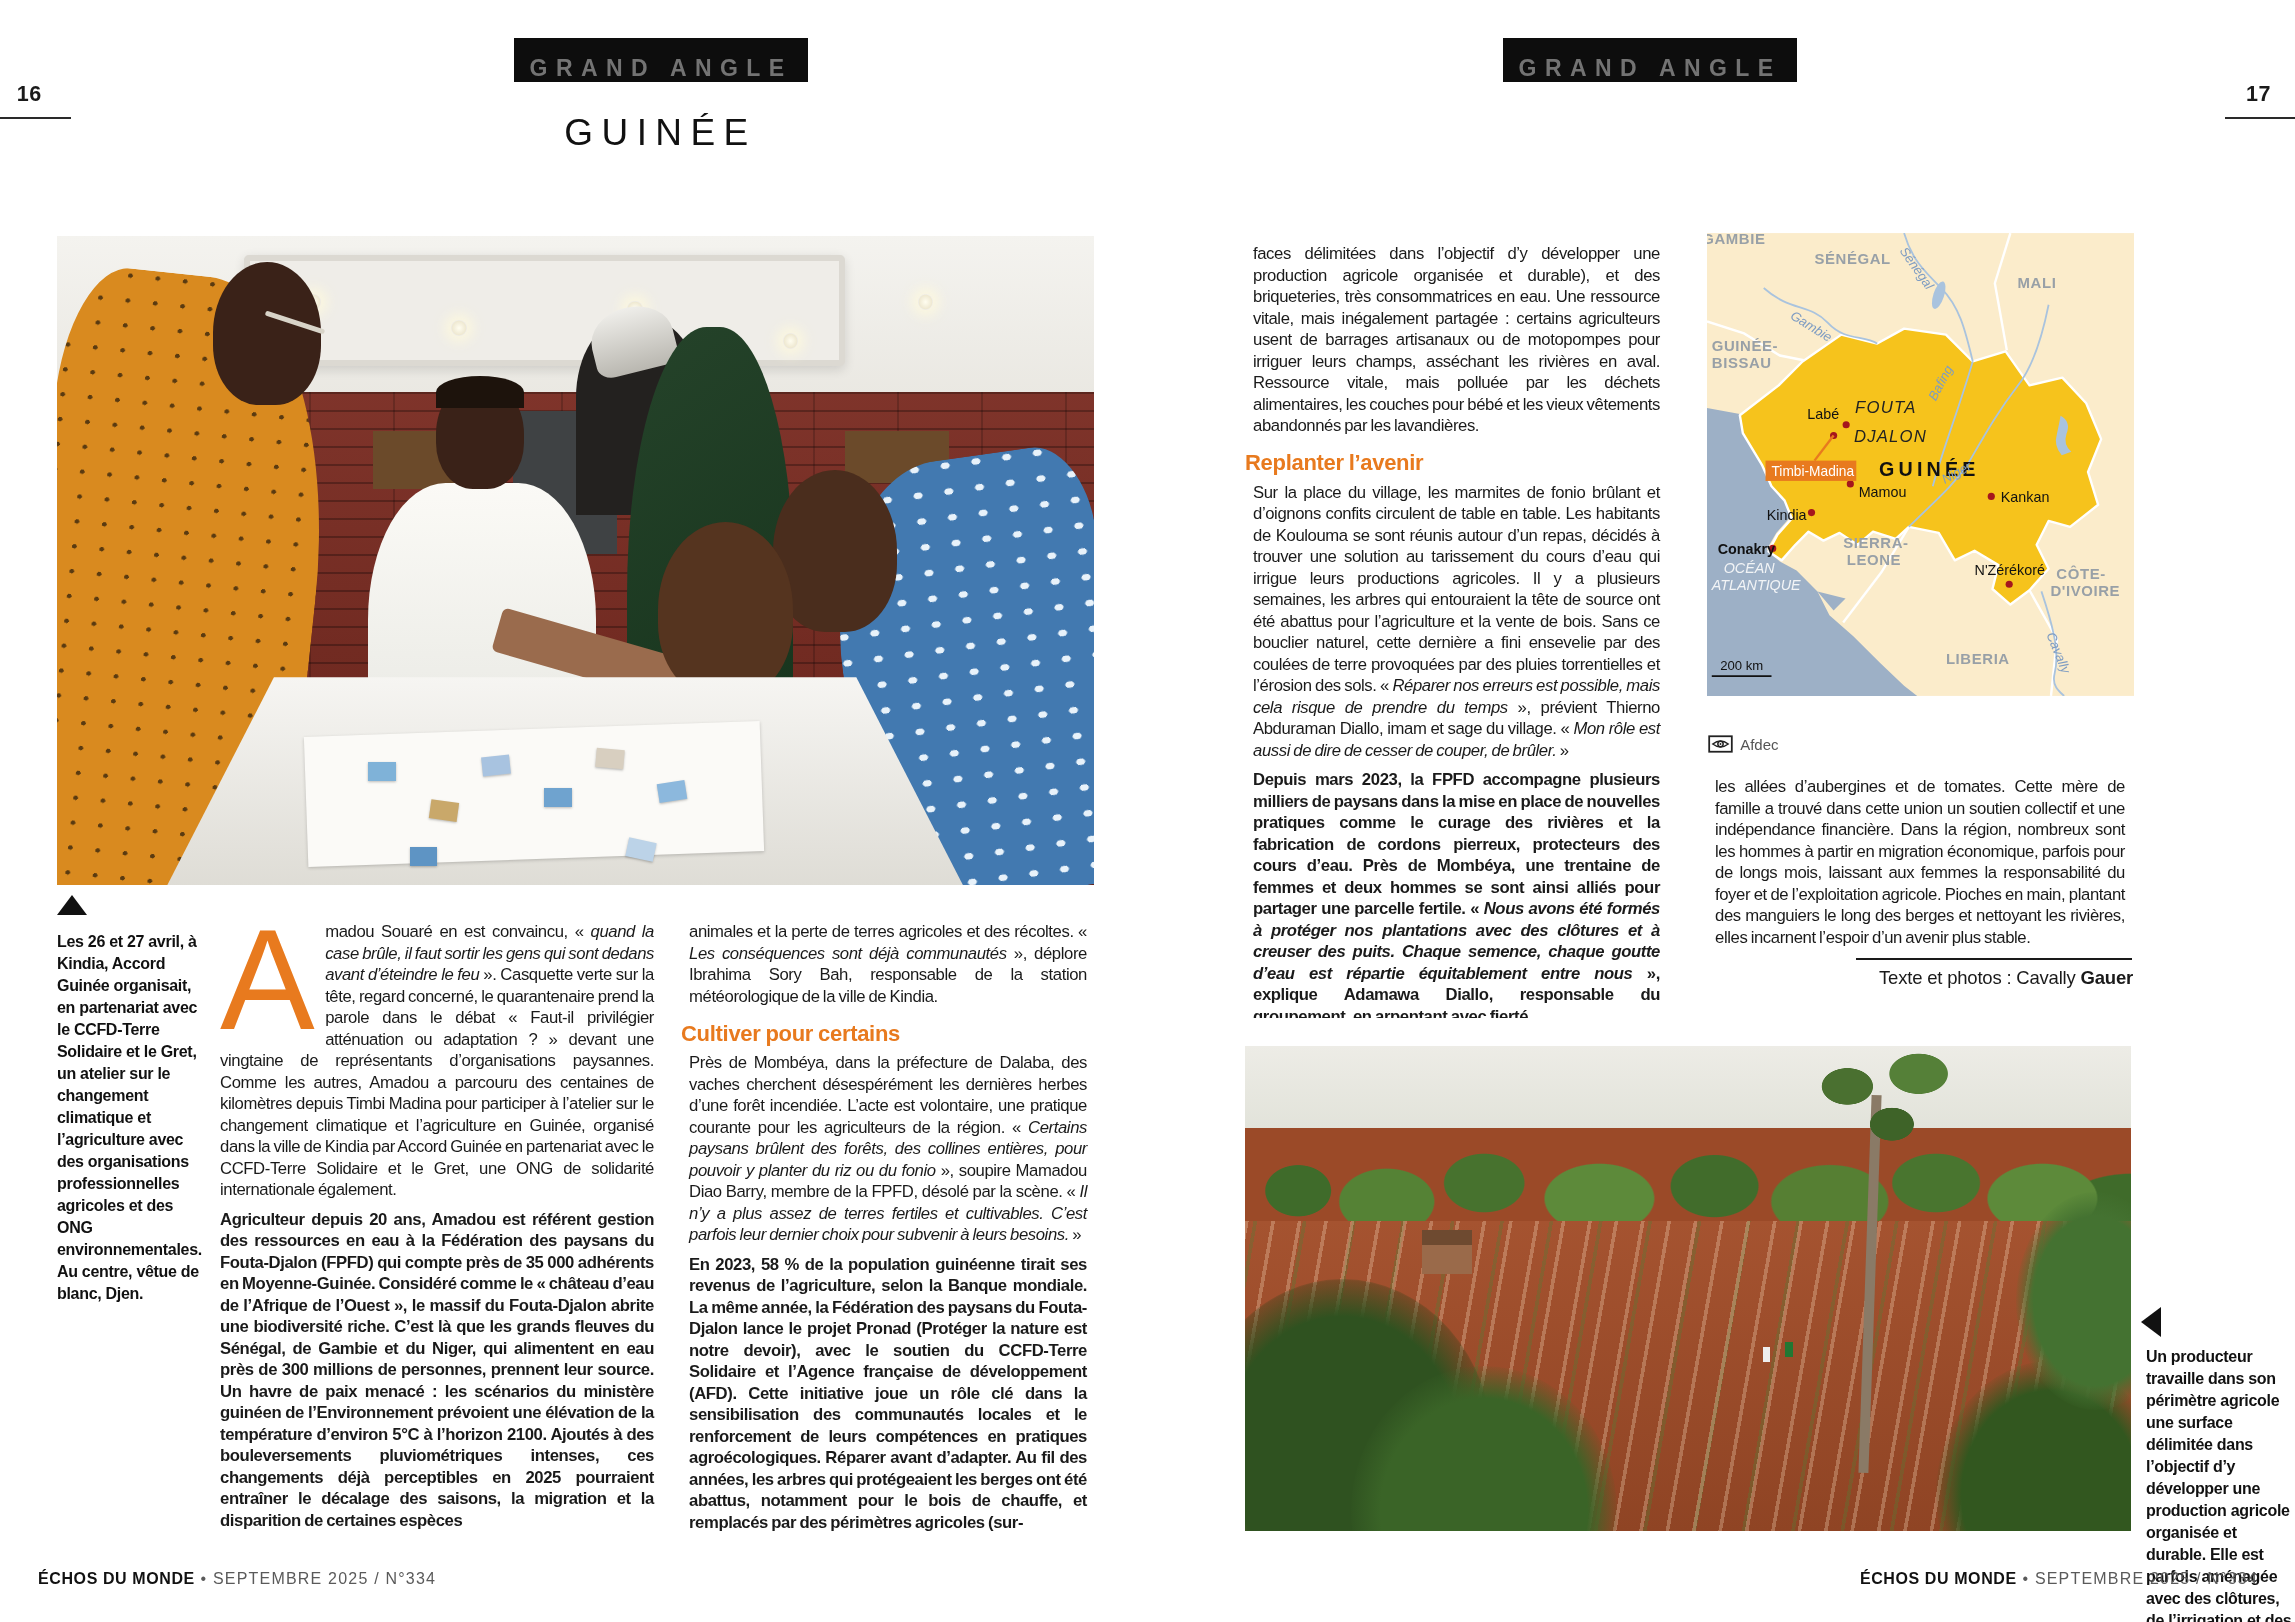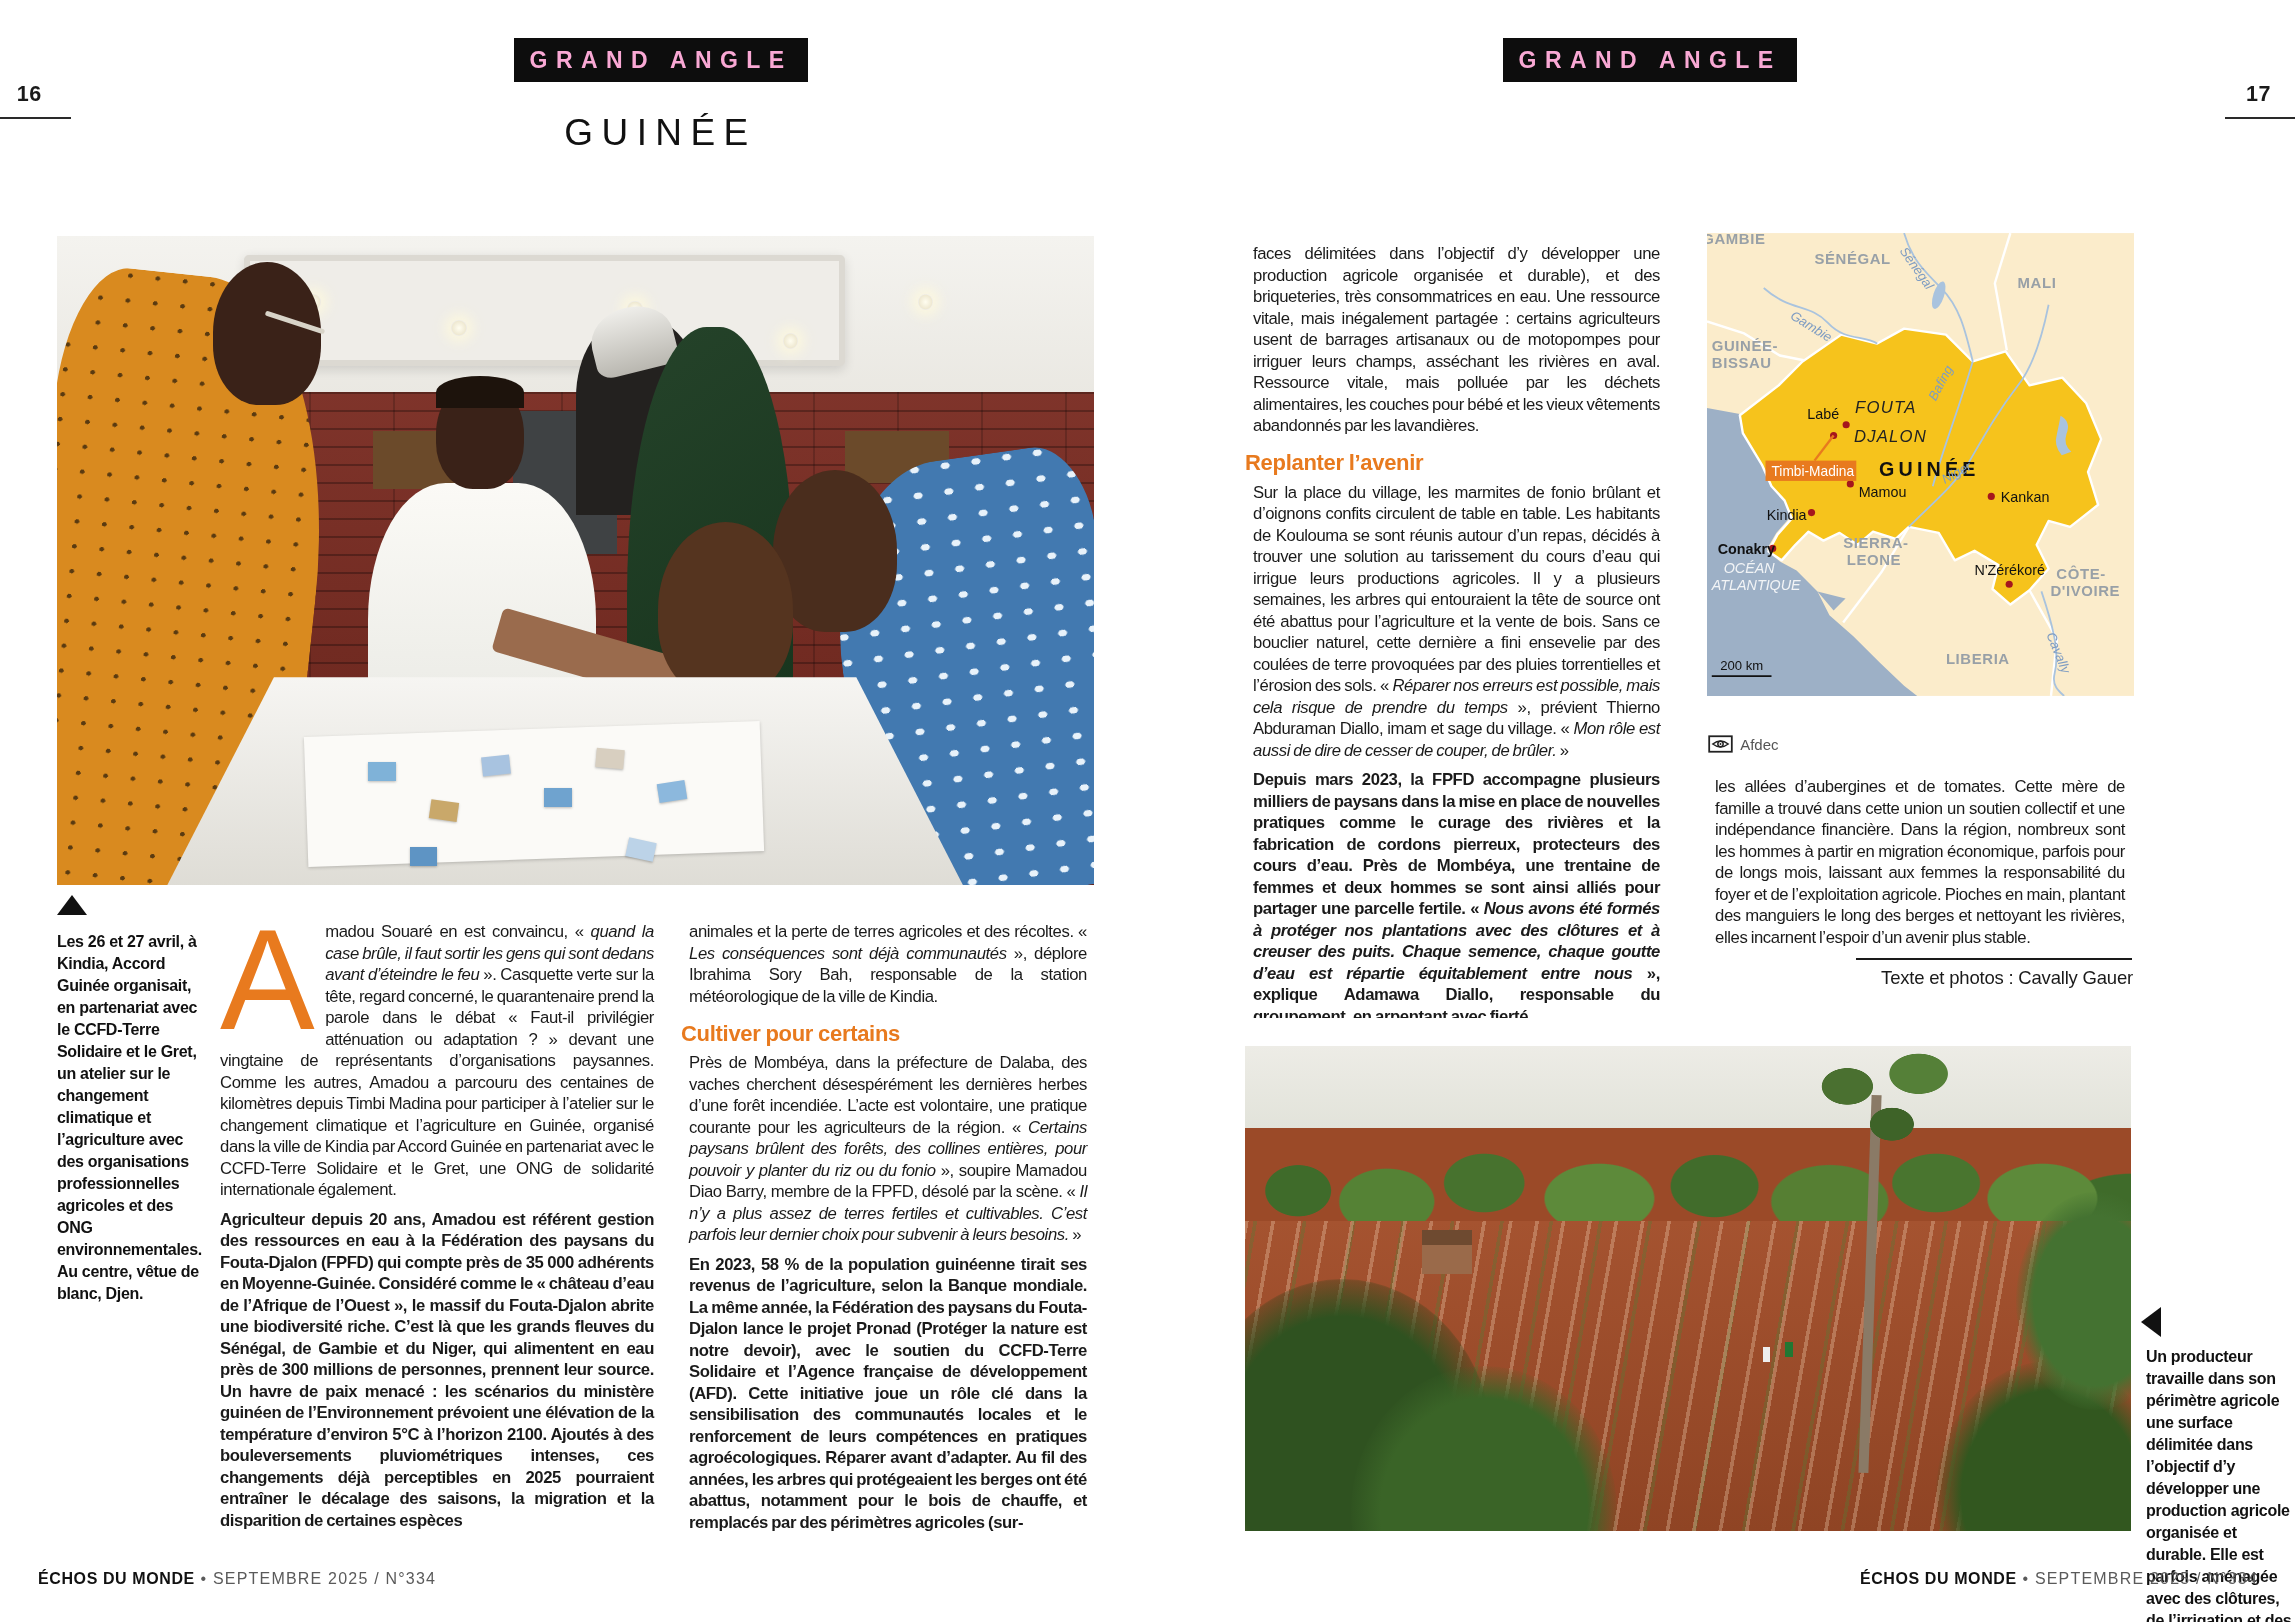--- a/index.html
+++ b/index.html
@@ -7,21 +7,21 @@
   body {
     width:2295px; height:1623px; position:relative; overflow:hidden;
     font-family:"Liberation Sans", sans-serif; color:#1a1a1a;
   }
   .abs { position:absolute; }
 
   
   .folio { font-size:21.5px; font-weight:bold; letter-spacing:0.6px; }
   .folio-rule { height:1.8px; background:#2a2a2a; }
   .kicker-box {
-    background:#0d0d0d; color:#f9a8d4; display:flex; align-items:center; justify-content:center;
+    background:#0d0d0d; color:#737373; display:flex; align-items:flex-end; justify-content:center;
     font-weight:bold; font-size:23px; letter-spacing:8.4px;
   }
   .spread-title {
     font-size:37px; letter-spacing:8.4px; font-weight:400; color:#111;
     text-align:center;
   }
 
   
   .col {
     font-size:16.7px; line-height:21.5px; text-align:justify;
@@ -41,21 +41,21 @@
 
   
   .caption {
     font-size:16px; line-height:22px; font-weight:bold; letter-spacing:-0.3px; color:#111;
   }
   .tri-up { width:0; height:0; border-left:15.5px solid transparent; border-right:15.5px solid transparent; border-bottom:20.3px solid #111; }
   .tri-left { width:0; height:0; border-top:15.5px solid transparent; border-bottom:15.5px solid transparent; border-right:20.3px solid #111; }
 
   
   .byline { font-size:18.5px; letter-spacing:-0.2px; text-align:right; }
-  .byline b { font-weight:normal; }
+  .byline b { font-weight:bold; }
   .byline-rule { height:2.4px; background:#1a1a1a; }
   .footer { font-size:16px; letter-spacing:1.2px; color:#5a5a5a; }
   .footer b { color:#111; font-weight:bold; letter-spacing:0.6px; }
 
   
   .photo { overflow:hidden; }
   .wp { background:#7a2b24; }
   .wp .ceiling { position:absolute; left:0; top:0; width:100%; height:27%;
     background:linear-gradient(#f4f3ef, #e9e7e1); }
   .wp .tray { position:absolute; left:18%; top:3%; width:58%; height:17%;

